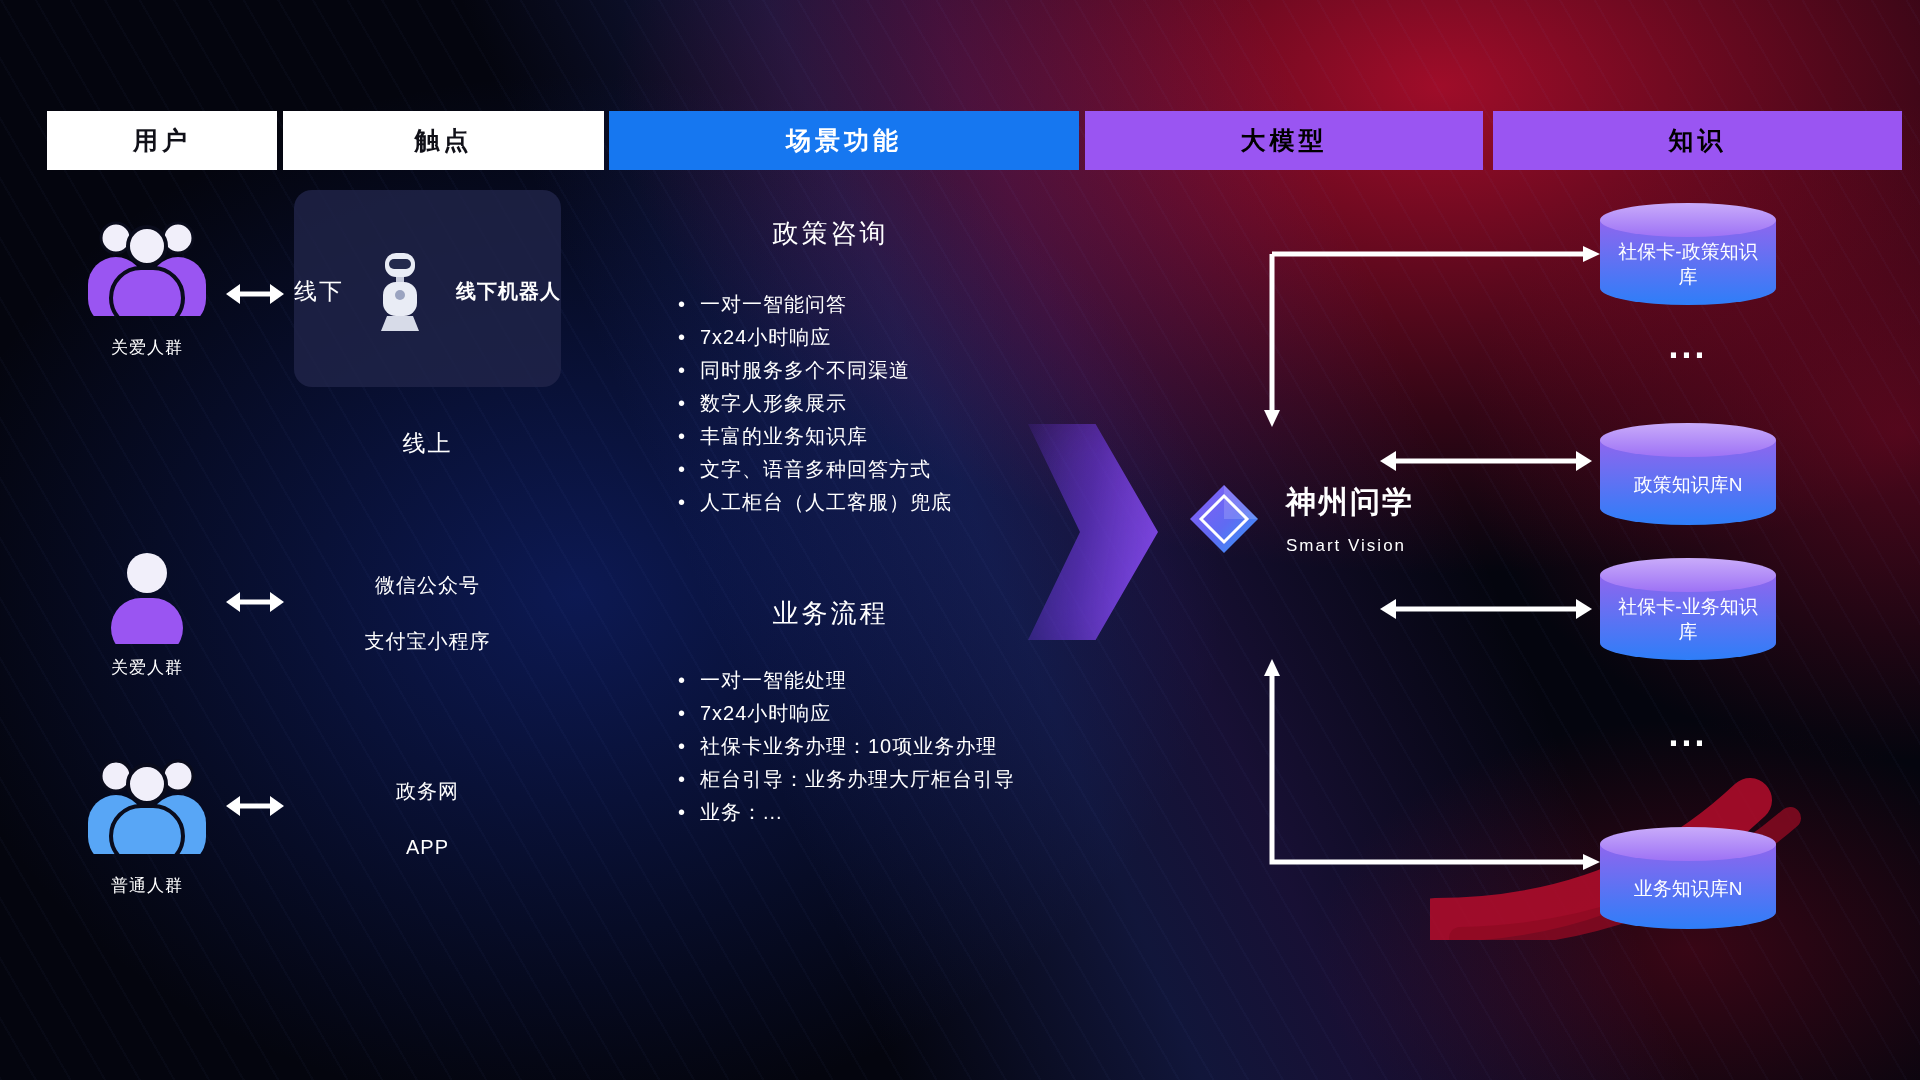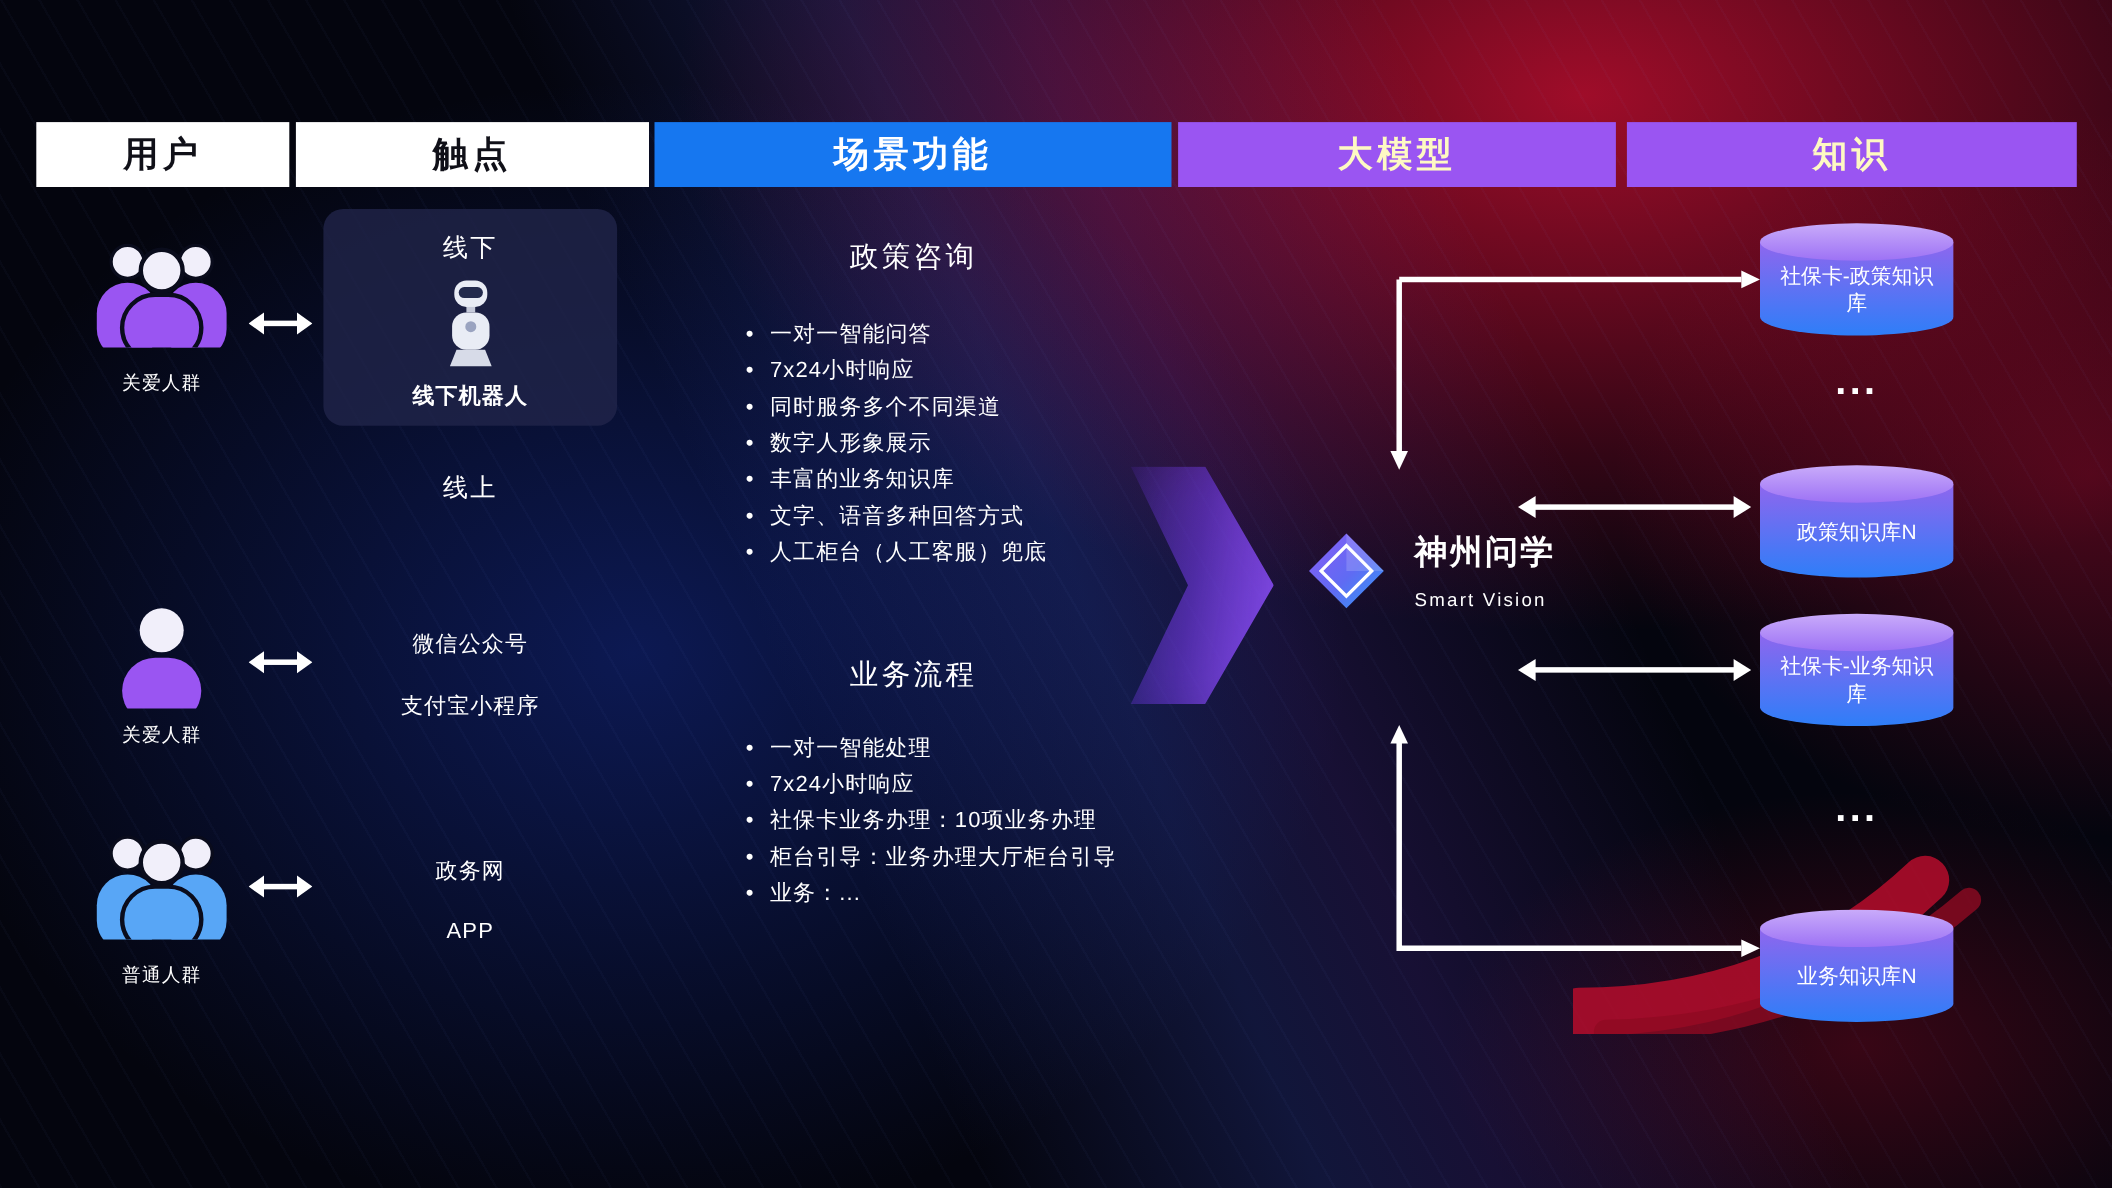--- a/index.html
+++ b/index.html
@@ -15,35 +15,35 @@
   .bg-red2  { background: radial-gradient(620px 470px at 99% 40%,  rgba(150,10,40,0.50), transparent 70%); }
   .bg-red3  { background: radial-gradient(520px 320px at 88% 88%,  rgba(120,8,30,0.45),  transparent 72%); }
   .bg-blue  { background: radial-gradient(1000px 800px at 30% 55%, rgba(25,55,185,0.40), transparent 65%); }
   .bg-beam  { background: linear-gradient(68deg, transparent 38%, rgba(70,90,235,0.20) 51%, rgba(120,70,240,0.17) 58%, transparent 72%); }
   .bg-streaks { background: repeating-linear-gradient(60deg, rgba(120,150,255,0.055) 0 2px, transparent 2px 30px); opacity:.55; }
 
   .swoosh { position:absolute; }
 
   
   .hd { position:absolute; top:111px; height:59px; display:flex; align-items:center;
-        justify-content:center; font-size:32px; font-weight:bold; letter-spacing:4px; }
+        justify-content:center; font-size:25px; font-weight:bold; letter-spacing:4px;margin-left:14px; }
   .hd-white  { background:#ffffff; color:#101018; }
   .hd-blue   { background:#1677f0; color:#fff; }
-  .hd-purple { background:#9a55f2; color:#fef9c3; }
+  .hd-purple { background:#9a55f2; color:#000000; }
 
   
   .user { position:absolute; width:160px; text-align:center; }
   .user-label { font-size:17px; margin-top:16px; letter-spacing:1px; }
 
   .arr { position:absolute; }
 
   
   .tp-box { position:absolute; left:294px; top:190px; width:267px; height:197px;
             background:rgba(33,37,74,0.78); border-radius:18px;
-            display:flex; flex-direction:column; align-items:center;
+            display:flex; flex-direction:row; align-items:center;
             justify-content:space-between; padding:20px 0 14px; }
   .tp-title { font-size:23px; letter-spacing:2px; }
   .tp-sub   { font-size:20px; letter-spacing:1px;font-weight:bold; }
   .tp-text  { position:absolute; left:294px; width:267px; text-align:center;
               font-size:20px; letter-spacing:1px; }
   .tp-online { font-size:23px; letter-spacing:2px; }
 
   
   .sc-title { position:absolute; left:595px; width:471px; text-align:center;
               font-size:26px; letter-spacing:3px; }

